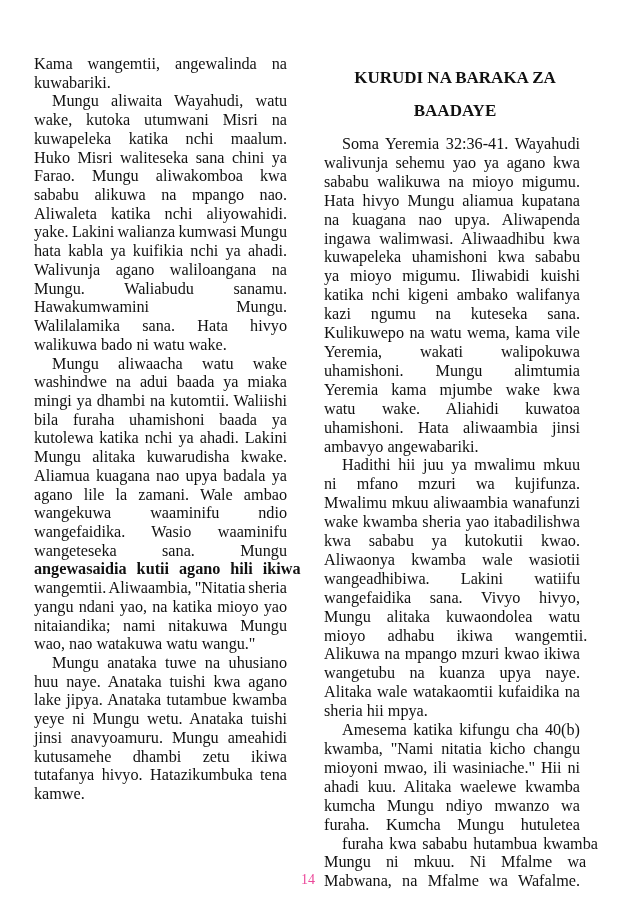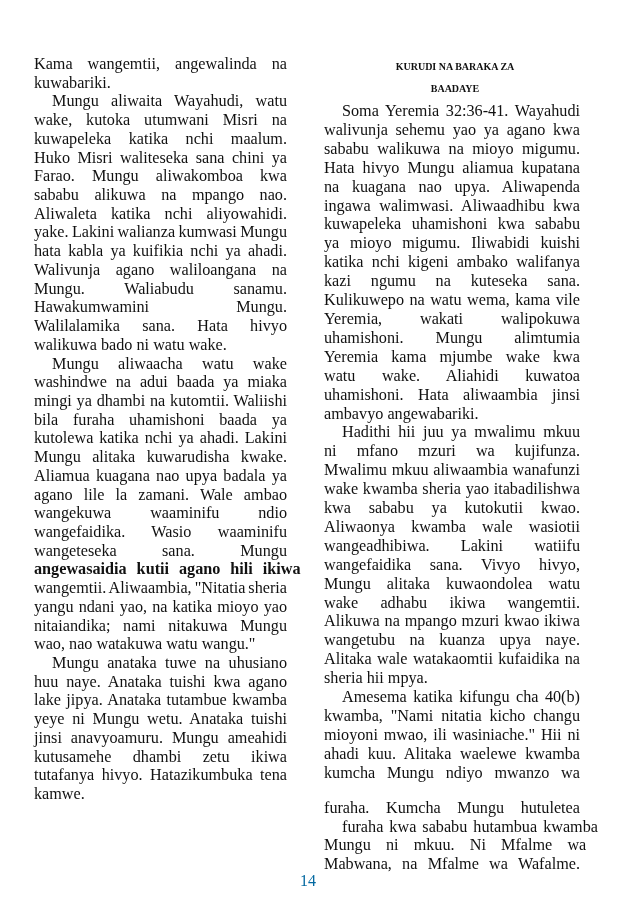--- a/index.html
+++ b/index.html
@@ -6,25 +6,25 @@
   body { width: 630px; height: 912px; position: relative; overflow: hidden;
          font-family: "Liberation Serif", "DejaVu Serif", serif; color: #111111; }
   .col { position: absolute; top: 0; }
   #left-col { left: 34px; width: 253px; top: 55px; }
   #right-col { left: 324px; width: 256px; top: 54px; }
   .line { display: block; font-size: 16.2px; line-height: 18.72px; height: 18.72px;
           white-space: nowrap; text-align: justify; text-align-last: justify; }
   #right-col .line { line-height: 18.92px; height: 18.92px; }
   .line.last { text-align-last: left; }
   .line.indent { padding-left: 18px; }
-  .heading { display: block; font-weight: bold; font-size: 10px; line-height: 18px;
-             text-align: center; margin: 4px; }
+  .heading { display: block; font-weight: bold; font-size: 17px; line-height: 18px;
+             text-align: center; margin: 15px; }
   #right-col .heading-wrap { margin-bottom: 4px; padding-left: 6px; }
   .page-number { position: absolute; top: 872px; left: 0; width: 616px; text-align: center;
-                 font-size: 16px; font-family: "Liberation Serif", serif; color: #0369a1; }
+                 font-size: 14px; font-family: "Liberation Serif", serif; color: #ec4899; }
 </style>
 </head>
 <body>
 
 <div id="left-col" class="col">
     <div>
       <span class="line" style="word-spacing: 10.9167px;">Kama wangemtii, angewalinda na</span>
       <span class="line last">kuwabariki.</span>
     </div>
     <div>
@@ -101,33 +101,33 @@
       <div>
         <span class="line indent" style="word-spacing: 3.62812px;">Hadithi hii juu ya mwalimu mkuu</span>
         <span class="line" style="word-spacing: 16.0117px;">ni mfano mzuri wa kujifunza.</span>
         <span class="line" style="word-spacing: 0.671875px;">Mwalimu mkuu aliwaambia wanafunzi</span>
         <span class="line" style="word-spacing: 0.621094px;">wake kwamba sheria yao itabadilishwa</span>
         <span class="line" style="word-spacing: 13.7617px;">kwa sababu ya kutokutii kwao.</span>
         <span class="line" style="word-spacing: 12.0573px;">Aliwaonya kwamba wale wasiotii</span>
         <span class="line" style="word-spacing: 27.0781px;">wangeadhibiwa. Lakini watiifu</span>
         <span class="line" style="word-spacing: 14.5781px;">wangefaidika sana. Vivyo hivyo,</span>
         <span class="line" style="word-spacing: 12.0573px;">Mungu alitaka kuwaondolea watu</span>
-        <span class="line" style="word-spacing: 18.2031px;">wake adhabu ikiwa wangemtii.</span>
+        <span class="line" style="word-spacing: 18.2031px;">mioyo adhabu ikiwa wangemtii.</span>
         <span class="line" style="word-spacing: 0.759375px;">Alikuwa na mpango mzuri kwao ikiwa</span>
         <span class="line" style="word-spacing: 10.3984px;">wangetubu na kuanza upya naye.</span>
         <span class="line" style="word-spacing: 1.29688px;">Alitaka wale watakaomtii kufaidika na</span>
         <span class="line last">sheria hii mpya.</span>
       </div>
       <div>
         <span class="line indent" style="word-spacing: 2.41016px;">Amesema katika kifungu cha 40(b)</span>
         <span class="line" style="word-spacing: 3.79688px;">kwamba, "Nami nitatia kicho changu</span>
         <span class="line" style="word-spacing: 1.77188px;">mioyoni mwao, ili wasiniache." Hii ni</span>
         <span class="line" style="word-spacing: 4.55469px;">ahadi kuu. Alitaka waelewe kwamba</span>
         <span class="line" style="word-spacing: 7.80078px;">kumcha Mungu ndiyo mwanzo wa</span>
-        <span class="line" style="word-spacing: 12.5104px; margin-top: 16px;">furaha. Kumcha Mungu hutuletea</span>
+        <span class="line" style="word-spacing: 12.5104px;">furaha. Kumcha Mungu hutuletea</span>
         <span class="line" style="word-spacing: 1.96875px; margin-left: 18px;">furaha kwa sababu hutambua kwamba</span>
         <span class="line" style="word-spacing: 11.0938px;">Mungu ni mkuu. Ni Mfalme wa</span>
         <span class="line" style="word-spacing: 6.19141px;">Mabwana, na Mfalme wa Wafalme.</span>
       </div>
     </div>
 </div>
 
 <div class="page-number">14</div>
 
 </body></html>

